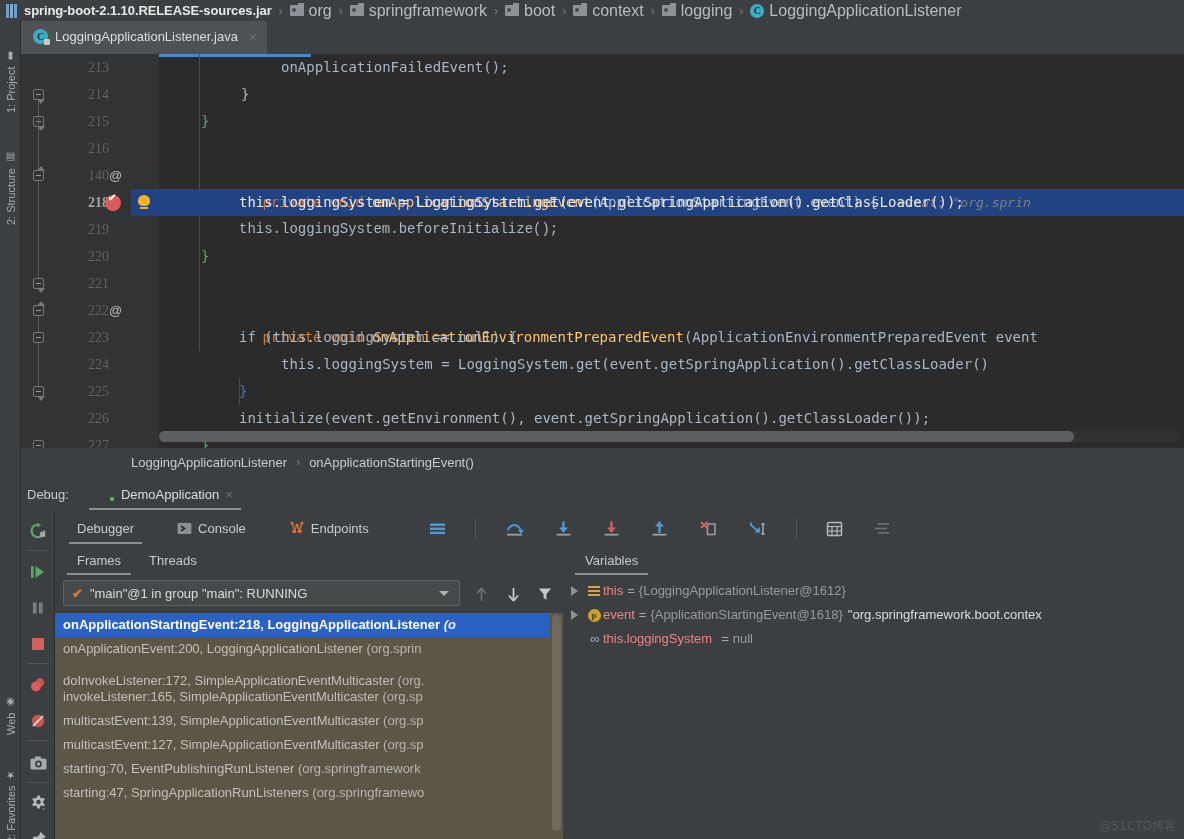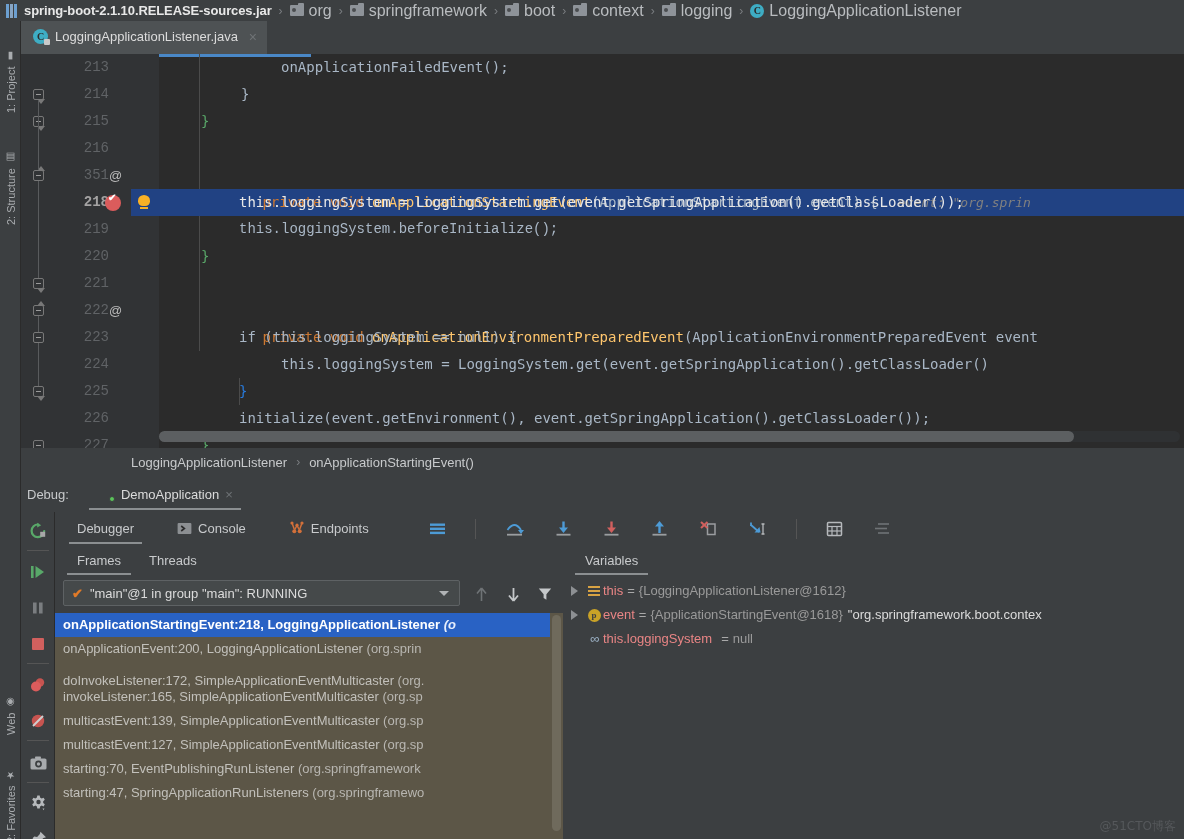--- a/index.html
+++ b/index.html
@@ -102,21 +102,21 @@
     position: absolute; left: 0; top: 0; width: 110px; height: 394px;
     background: #313335;
   }
   .foldcol {
     position: absolute; left: 110px; top: 0; width: 28px; height: 394px;
     background: #313335;
   }
   .code-area { position: absolute; left: 138px; top: 0; right: 0; height: 286px; }
   .lnum {
     position: absolute; width: 88px; text-align: right; height: 27px; line-height: 27px;
-    font-family: Liberation Mono, monospace; font-size: 14px; color: #606366;
+    font-family: Liberation Serif, serif; font-size: 14px; color: #606366;
   }
   .lnum.cur { color: #a4a3a3; font-weight: bold; }
 
   .hl-row {
     position: absolute; left: 138px; right: 0; height: 27px; background: #214283;
   }
   .hl-gutter { position: absolute; left: 110px; width: 28px; height: 27px; background: #214283; }
 
   .code-line {
     position: absolute; left: 0; height: 27px; line-height: 27px; white-space: pre;
@@ -401,21 +401,21 @@
 
   <div class="editor">
     <div class="ed-topline"></div>
     <div class="gutter"></div>
     <div class="foldcol"></div>
 
     <div class="lnum" style="top:0px">213</div>
     <div class="lnum" style="top:27px">214</div>
     <div class="lnum" style="top:54px">215</div>
     <div class="lnum" style="top:81px">216</div>
-    <div class="lnum" style="top:108px">351</div>
+    <div class="lnum" style="top:108px">140</div>
     <div class="lnum cur" style="top:135px">218</div>
     <div class="lnum" style="top:162px">219</div>
     <div class="lnum" style="top:189px">220</div>
     <div class="lnum" style="top:216px">221</div>
     <div class="lnum" style="top:243px">222</div>
     <div class="lnum" style="top:270px">223</div>
     <div class="lnum" style="top:297px">224</div>
     <div class="lnum" style="top:324px">225</div>
     <div class="lnum" style="top:351px">226</div>
     <div class="lnum" style="top:378px">227</div>

